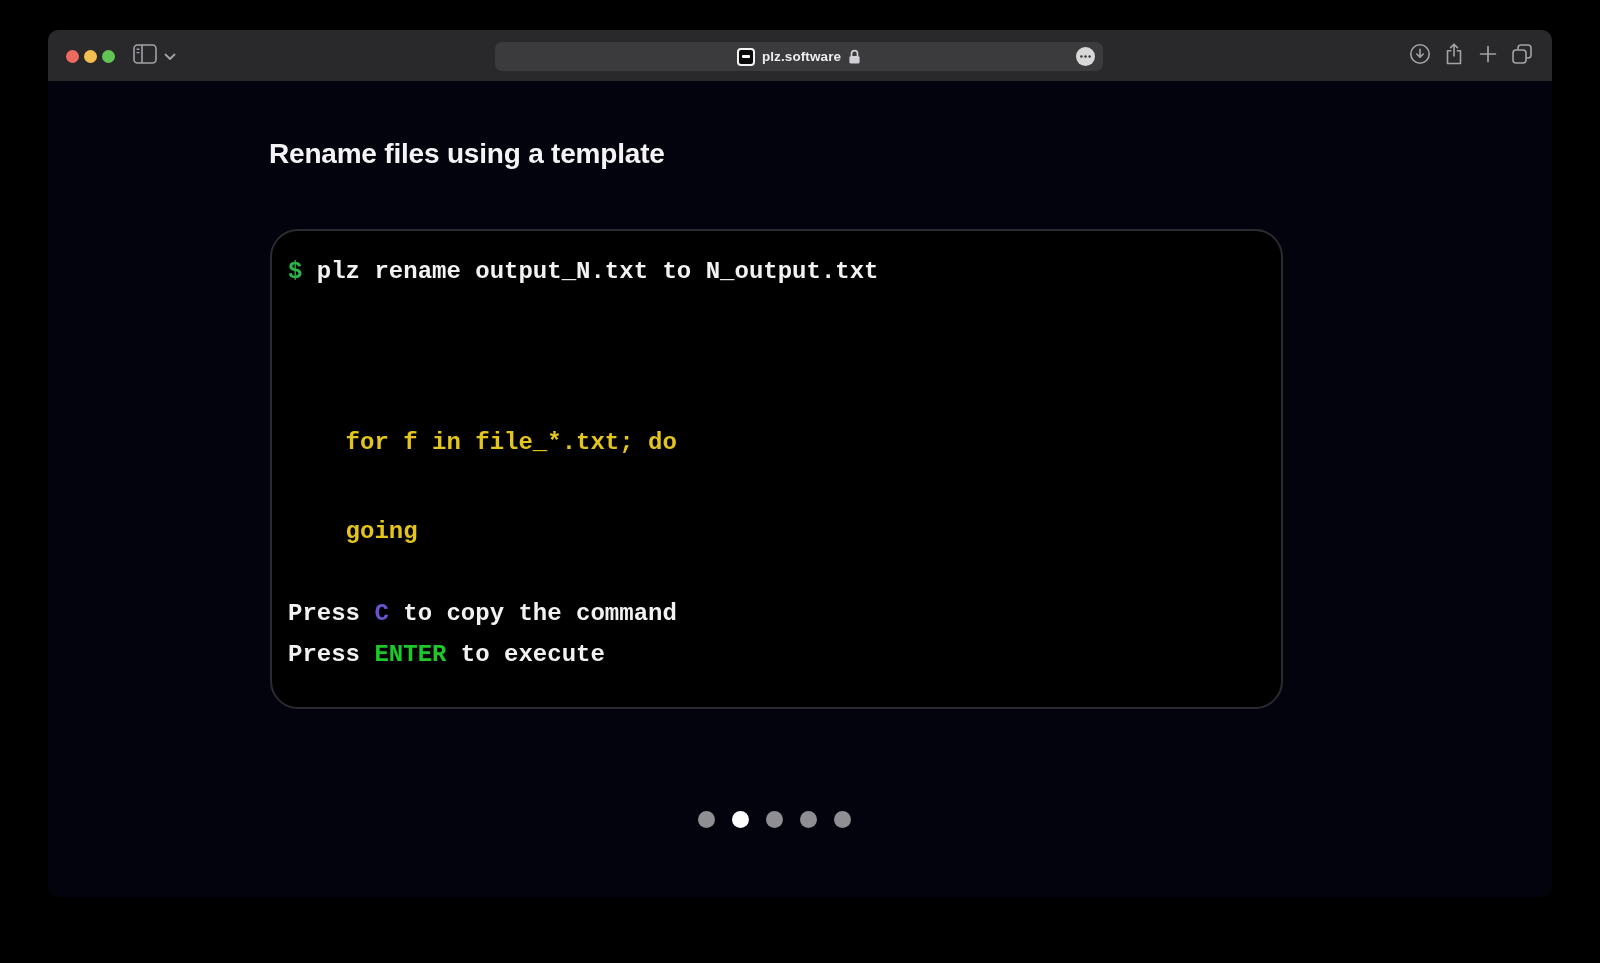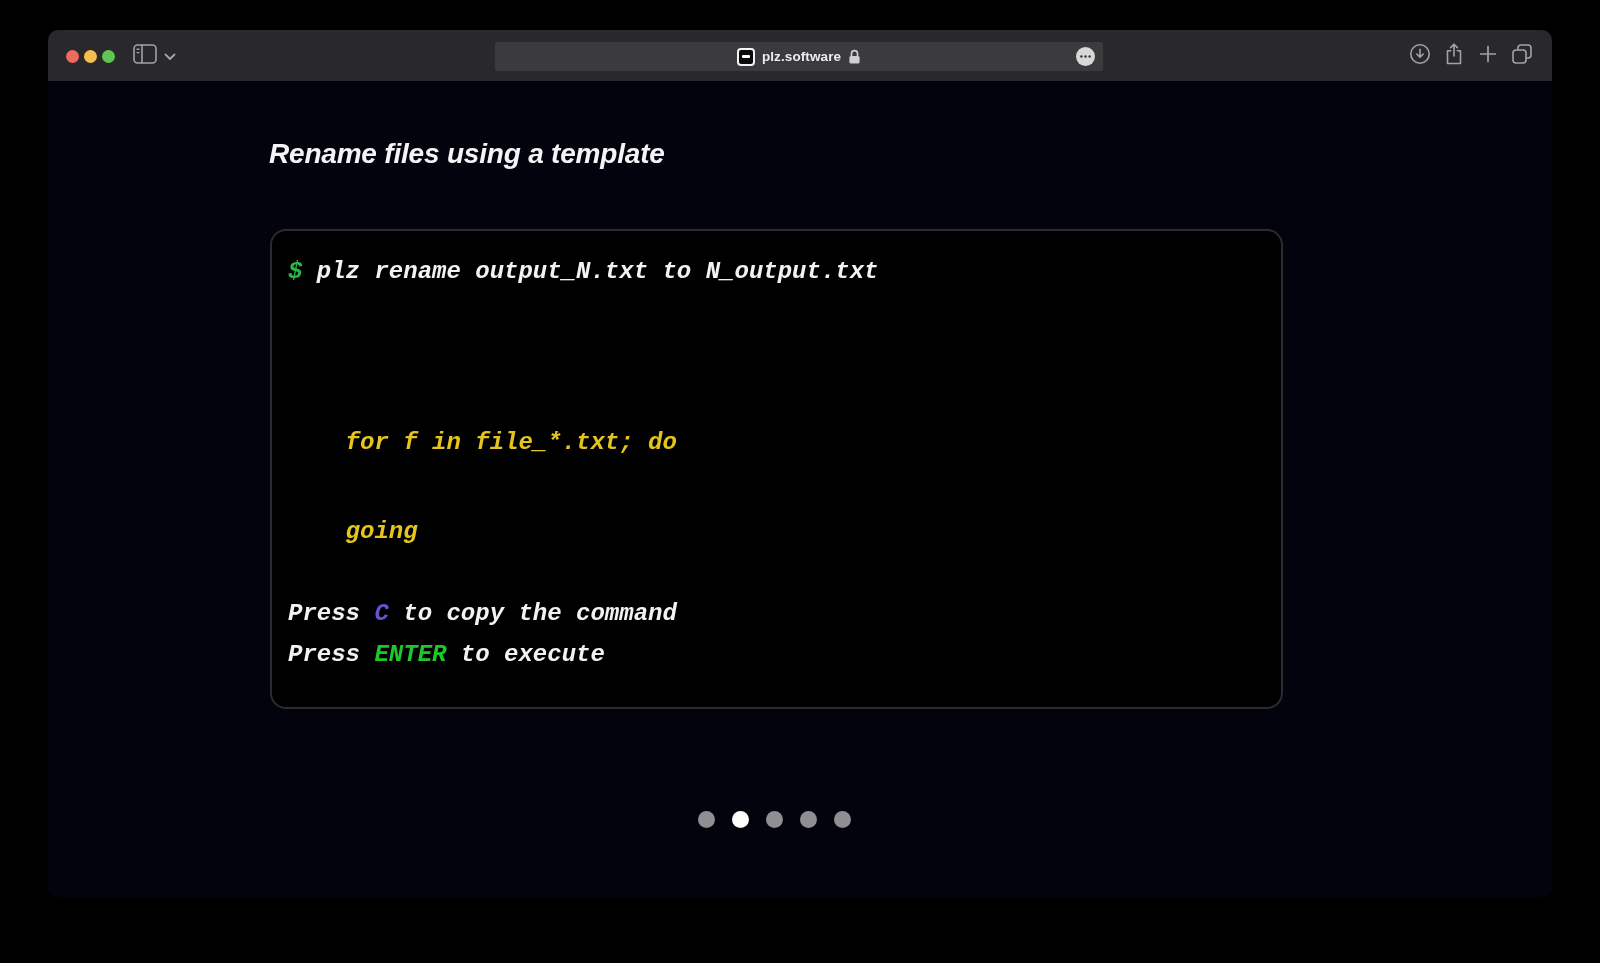--- a/index.html
+++ b/index.html
@@ -17,40 +17,40 @@
   .tl { width:13px; height:13px; border-radius:50%; display:inline-block; }
   .tl.red    { background:#ed6a5e; }
   .tl.yellow { background:#f4bf50; }
   .tl.green  { background:#61c454; }
   .tb-btn { background:transparent; border:none; padding:0; cursor:pointer;
             display:flex; align-items:center; justify-content:center; }
   .btn-sidebar { position:absolute; left:85px; top:15px; width:24px; height:20px; }
   .btn-chevron { position:absolute; left:116px; top:22px; width:12px; height:8px; }
 
   .urlbar { position:absolute; left:447px; top:12px; width:608px; height:29px;
-            background:#3b3b3d; border-radius:2px; display:flex;
+            background:#3b3b3d; border-radius:7px; display:flex;
             align-items:center; justify-content:center; gap:7px; }
   .favicon { width:18px; height:18px; border:2px solid #f4f4f4; border-radius:4px;
              background:#0a0a0a; display:flex; align-items:center; justify-content:center; }
   .favicon .dash { width:8px; height:2.5px; background:#fff; border-radius:1px; display:block; }
   .url-text { color:#ececee; font-size:13.5px; font-weight:600; letter-spacing:.1px; }
   .ellipsis-btn { position:absolute; right:8px; top:5px; width:19px; height:19px;
                   border:none; background:transparent; padding:0; cursor:pointer; }
 
   .right-icons { position:absolute; right:19px; top:0; height:51px;
                  display:flex; align-items:center; gap:12px; }
   .right-icons .tb-btn { width:22px; height:24px; }
 
   
-  .content { position:relative; width:100%; height:816px; background:#03030d;font-style:italic; }
+  .content { position:relative; width:100%; height:816px; background:#03030d; }
   h1.page-title { position:absolute; left:221px; top:57px; color:#f4f4f6;
                   font-size:28px; font-weight:700; letter-spacing:-0.2px; }
 
   .terminal-card { position:absolute; left:222px; top:148px; width:1013px; height:480px;
-                   background:#000; border:2px solid #2a2a30; border-radius:16px;
+                   background:#000; border:2px solid #2a2a30; border-radius:28px;
                    padding:20px 0 0 16px; }
   .line { white-space:pre; font-family:"Liberation Mono", monospace; font-weight:700;
           font-size:24px; line-height:41px; height:41px; color:#f2f2f3; }
   .prompt   { color:#2db448; }
   .code     { color:#e4c51d;margin-top:48px; }
   .key-enter{ color:#1dc928; }
   .key-copy { color:#6b52cc; }
 
   .dots { position:absolute; left:650px; top:730px; display:flex; gap:17px; }
   .dot { width:17px; height:17px; border-radius:50%; background:#8e8e93; cursor:pointer; }

